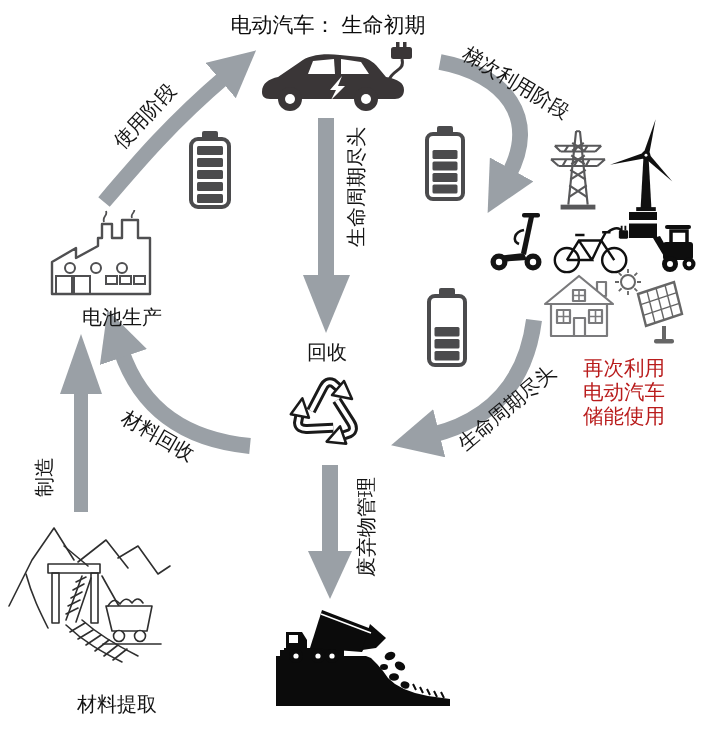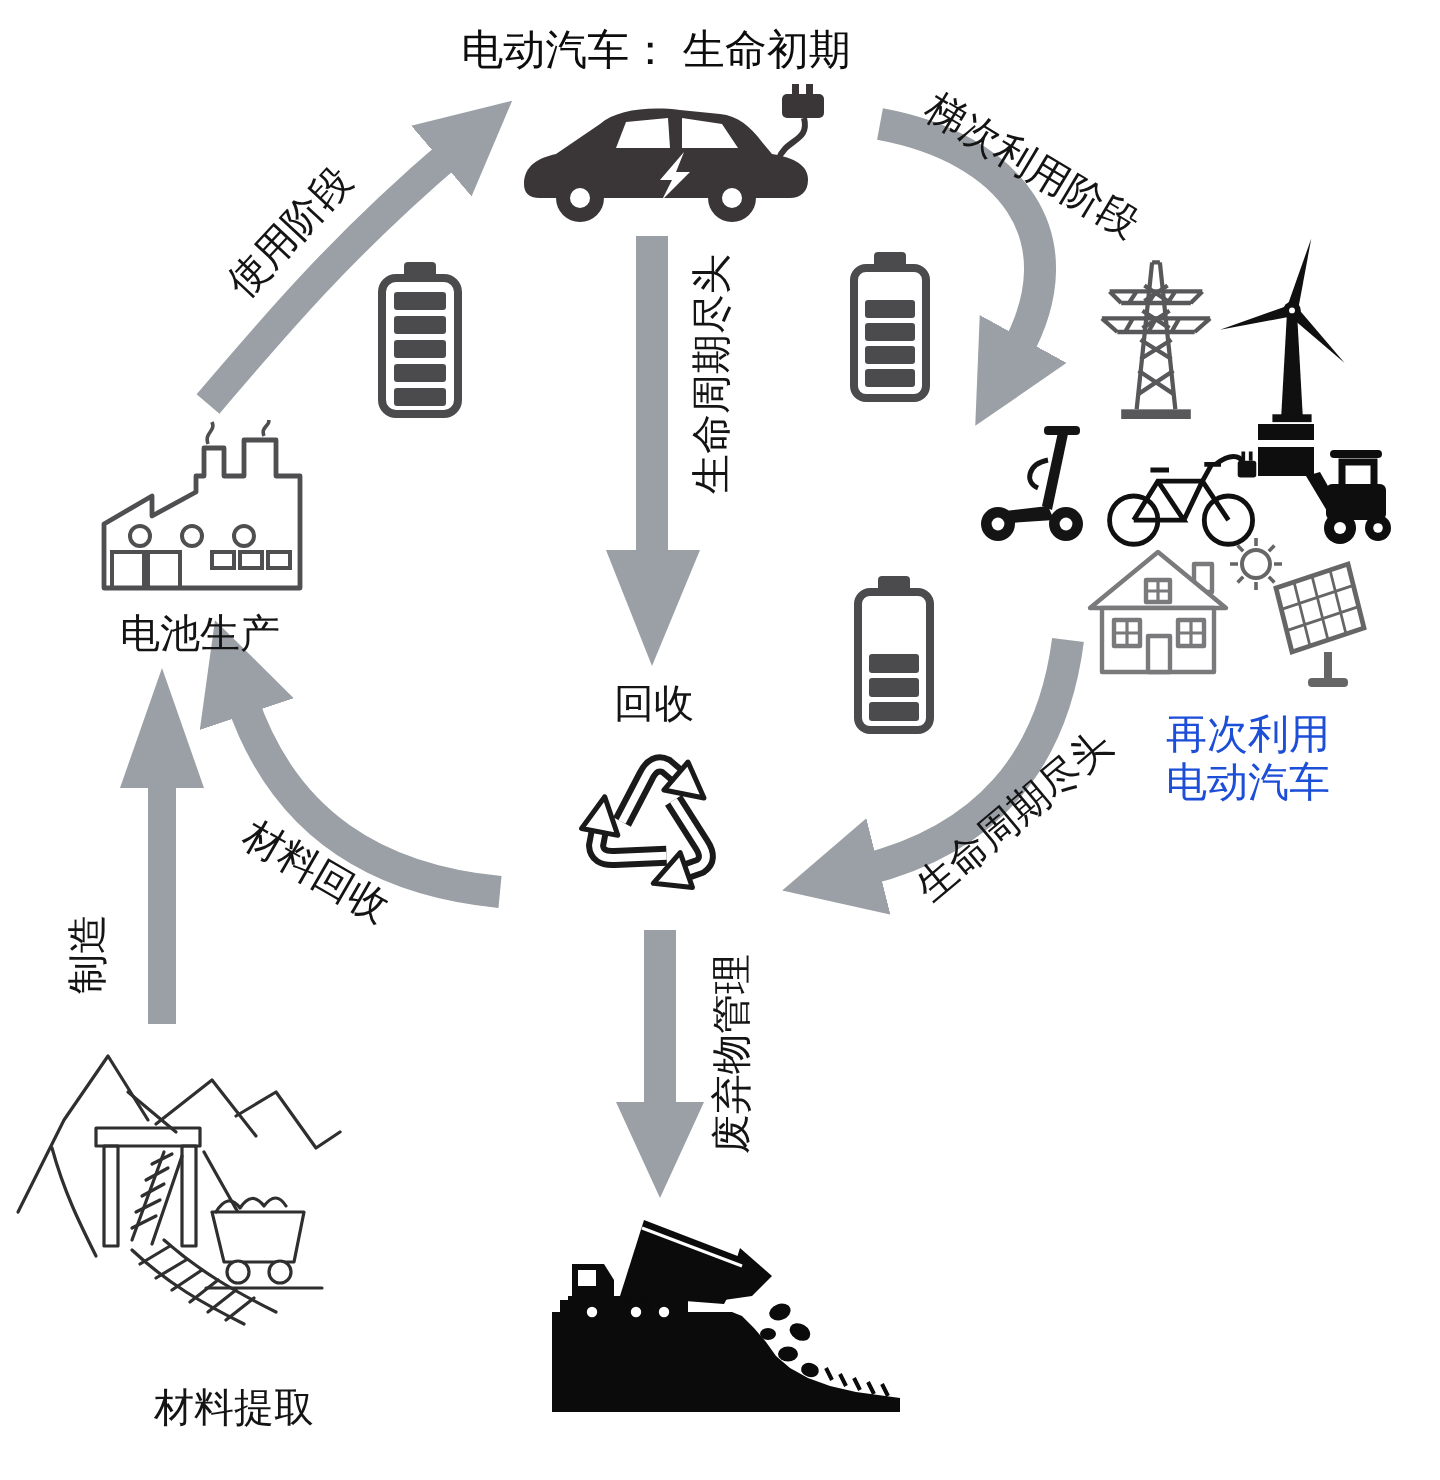--- a/index.html
+++ b/index.html
@@ -2,21 +2,21 @@
 <html><head>
 <meta charset="utf-8">
 <style>
   html,body{margin:0;padding:0;background:#fff;}
   body{font-family:"Liberation Sans",sans-serif;}
   #stage{position:relative;width:720px;height:740px;background:#ffffff;overflow:hidden;padding-left:41px;}
   .abs{position:absolute;}
   .lbl{position:absolute;font-size:20px;color:#141414;white-space:nowrap;
        transform:translate(-50%,-50%) rotate(var(--r,0deg));z-index:3;}
   .title{font-size:21px;color:#0d0d0d;}
-  .reuse{position:absolute;left:583px;top:356px;font-size:20.5px;line-height:24px;color:#1d4ed8;z-index:3;}
+  .reuse{position:absolute;left:583px;top:356px;font-size:20.5px;line-height:24px;color:#b91c1c;z-index:3;}
   svg{display:block;}
   .icon{z-index:2;}
   #arrows{z-index:1;pointer-events:none;}
 </style>
 </head>
 <body>
 
 <div id="stage">
 
   <svg id="arrows" class="abs" style="left:0;top:0" width="720" height="740" viewBox="0 0 720 740">
@@ -44,27 +44,28 @@
   <div class="lbl title" style="left:328px;top:25px">电动汽车： 生命初期</div>
 
   <div class="lbl" style="left:145px;top:116px;--r:-47deg">使用阶段</div>
   <div class="lbl" style="left:516px;top:83px;--r:31deg">梯次利用阶段</div>
   <div class="lbl" style="left:356px;top:187px;--r:-90deg">生命周期尽头</div>
   <div class="lbl" style="left:507px;top:408px;--r:-40deg">生命周期尽头</div>
   <div class="lbl" style="left:158px;top:436px;--r:30deg">材料回收</div>
   <div class="lbl" style="left:44px;top:477px;--r:-90deg">制造</div>
   <div class="lbl" style="left:366px;top:527px;--r:-90deg">废弃物管理</div>
 
-  <div class="lbl" style="left:100px;top:317px">电池生产</div>
+  <div class="lbl" style="left:122px;top:317px">电池生产</div>
   <div class="lbl" style="left:327px;top:352px">回收</div>
   <div class="lbl" style="left:117px;top:704px">材料提取</div>
 
   <div class="reuse">
     <div>再次利用</div>
     <div>电动汽车</div>
+    <div>储能使用</div>
   </div>
 
   <svg class="abs icon" style="left:250px;top:42px" width="168" height="72" viewBox="0 0 168 72">
     <rect x="146" y="0" width="3.5" height="6" fill="#3a3637"></rect>
     <rect x="153" y="0" width="3.5" height="6" fill="#3a3637"></rect>
     <rect x="141" y="5" width="21" height="12" rx="2.5" fill="#3a3637"></rect>
     <path d="M152,17 C155,29 143,27 139,38" stroke="#3a3637" stroke-width="3" fill="none"></path>
     <path d="M12,50 C12,41 19,37 28,35 L50,20 C58,13 74,11 90,13 L110,15 C119,16 125,21 131,29 L136,35 C148,37 154,41 154,48 C154,54 150,57 145,57 L20,57 C14,57 12,54 12,50 Z" fill="#3a3637"></path>
     <polygon points="58,32 63,19 84,17 85,32" fill="#fff"></polygon>
     <polygon points="91,17 91,32 119,32 111,20" fill="#fff"></polygon>

